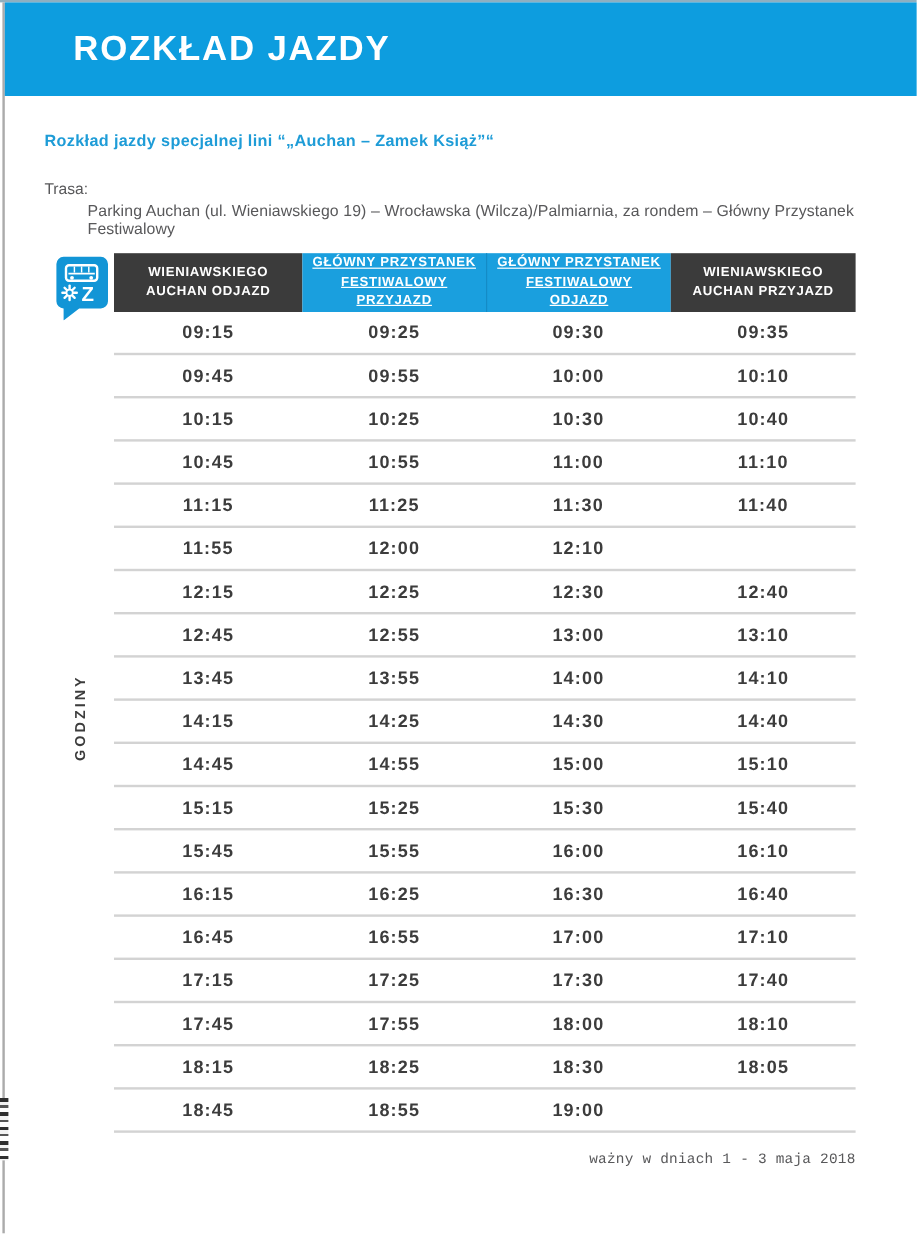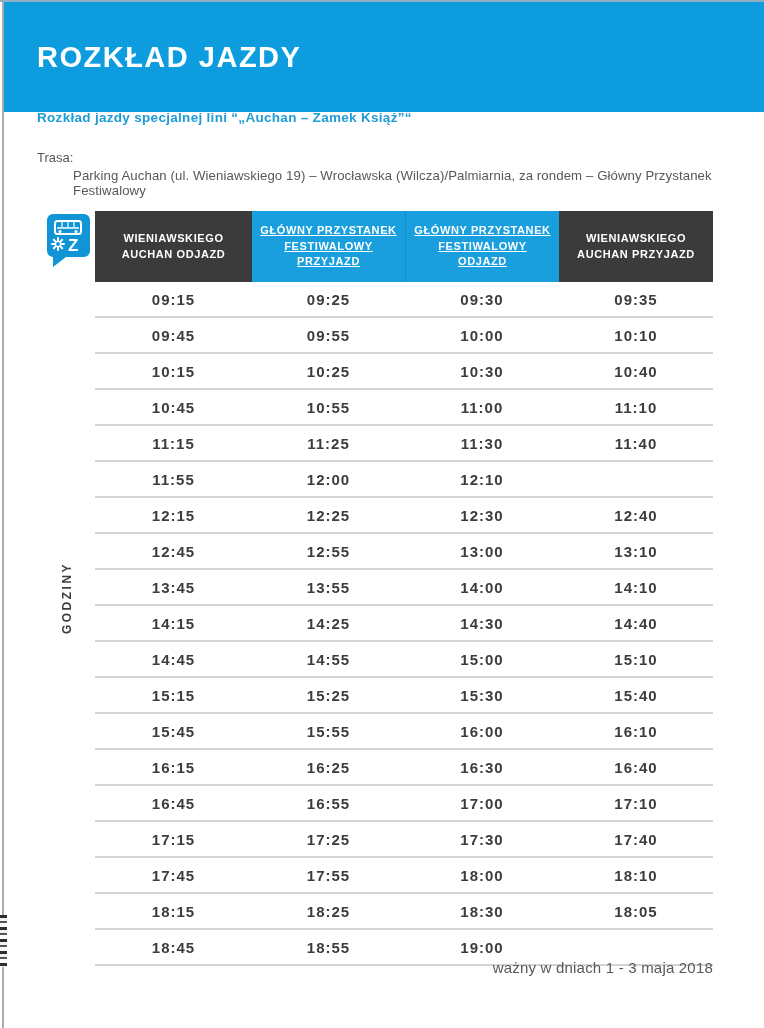--- a/index.html
+++ b/index.html
@@ -21,23 +21,23 @@
   
   .top-edge{position:absolute;top:0;left:0;right:0;height:2px;background:#8FAFC0;}
   .left-edge{position:absolute;top:2px;left:2px;width:2px;bottom:0;background:#ABABAB;}
   .edge-artifact{
     position:absolute;left:0;top:915px;width:7px;height:52px;
     background:repeating-linear-gradient(to bottom,#2E2E2E 0 3px,#f2f2f2 3px 6px,#555 6px 8px,#fdfdfd 8px 12px);
   }
 
   
   .banner{
-    position:absolute;left:4px;right:0;top:2px;height:110px;
+    position:absolute;left:4px;right:0;top:2px;height:78px;
     background:var(--accent-blue);
-    display:flex;align-items:center;
+    display:flex;align-items:center;padding-left:24px;
   }
   .banner h1{
     color:#fff;font-size:29px;font-weight:bold;letter-spacing:1.5px;
     padding-left:33px;
   }
 
   .subtitle{
     position:absolute;left:37px;top:110px;
     color:#1E9CD7;font-size:13.5px;font-weight:bold;letter-spacing:.3px;
   }
@@ -56,21 +56,21 @@
   
   .godziny{
     position:absolute;left:67px;top:598px;
     transform:translate(-50%,-50%) rotate(-90deg);
     font-size:12px;font-weight:bold;letter-spacing:2.5px;color:var(--time-text);
     white-space:nowrap;
   }
 
   
   .timetable{position:absolute;left:95px;top:211px;width:618px;}
-  .thead{display:flex;height:71px;}
+  .thead{display:flex;height:49px;}
   .thcell{
     display:flex;align-items:center;justify-content:center;text-align:center;
     color:#fff;font-size:11px;font-weight:bold;letter-spacing:.6px;line-height:1.4;
     white-space:pre-line;
   }
   .thcell.dark{background:var(--header-dark);}
   .thcell.blue{background:var(--header-blue);text-decoration:underline;}
   .thcell.c1{width:157px;}
   .thcell.c2{width:153px;}
   .thcell.c3{width:154px;border-left:1px solid #148BC6;}
@@ -82,21 +82,21 @@
     display:flex;align-items:center;justify-content:center;
     font-size:15px;font-weight:bold;letter-spacing:1px;color:var(--time-text);
   }
   .tcell:nth-child(1){width:157px;}
   .tcell:nth-child(2){width:153px;}
   .tcell:nth-child(3){width:154px;}
   .tcell:nth-child(4){width:154px;}
 
   .validity{
     position:absolute;right:51px;top:959px;
-    font-size:15px;color:var(--body-text);letter-spacing:.2px;
+    font-size:12px;color:var(--body-text);letter-spacing:.2px;font-family:Liberation Mono, monospace;
   }
 </style>
 </head>
 <body>
 
 <div class="page">
 
   <div class="top-edge"></div>
   <div class="left-edge"></div>
   <div class="edge-artifact"></div>

